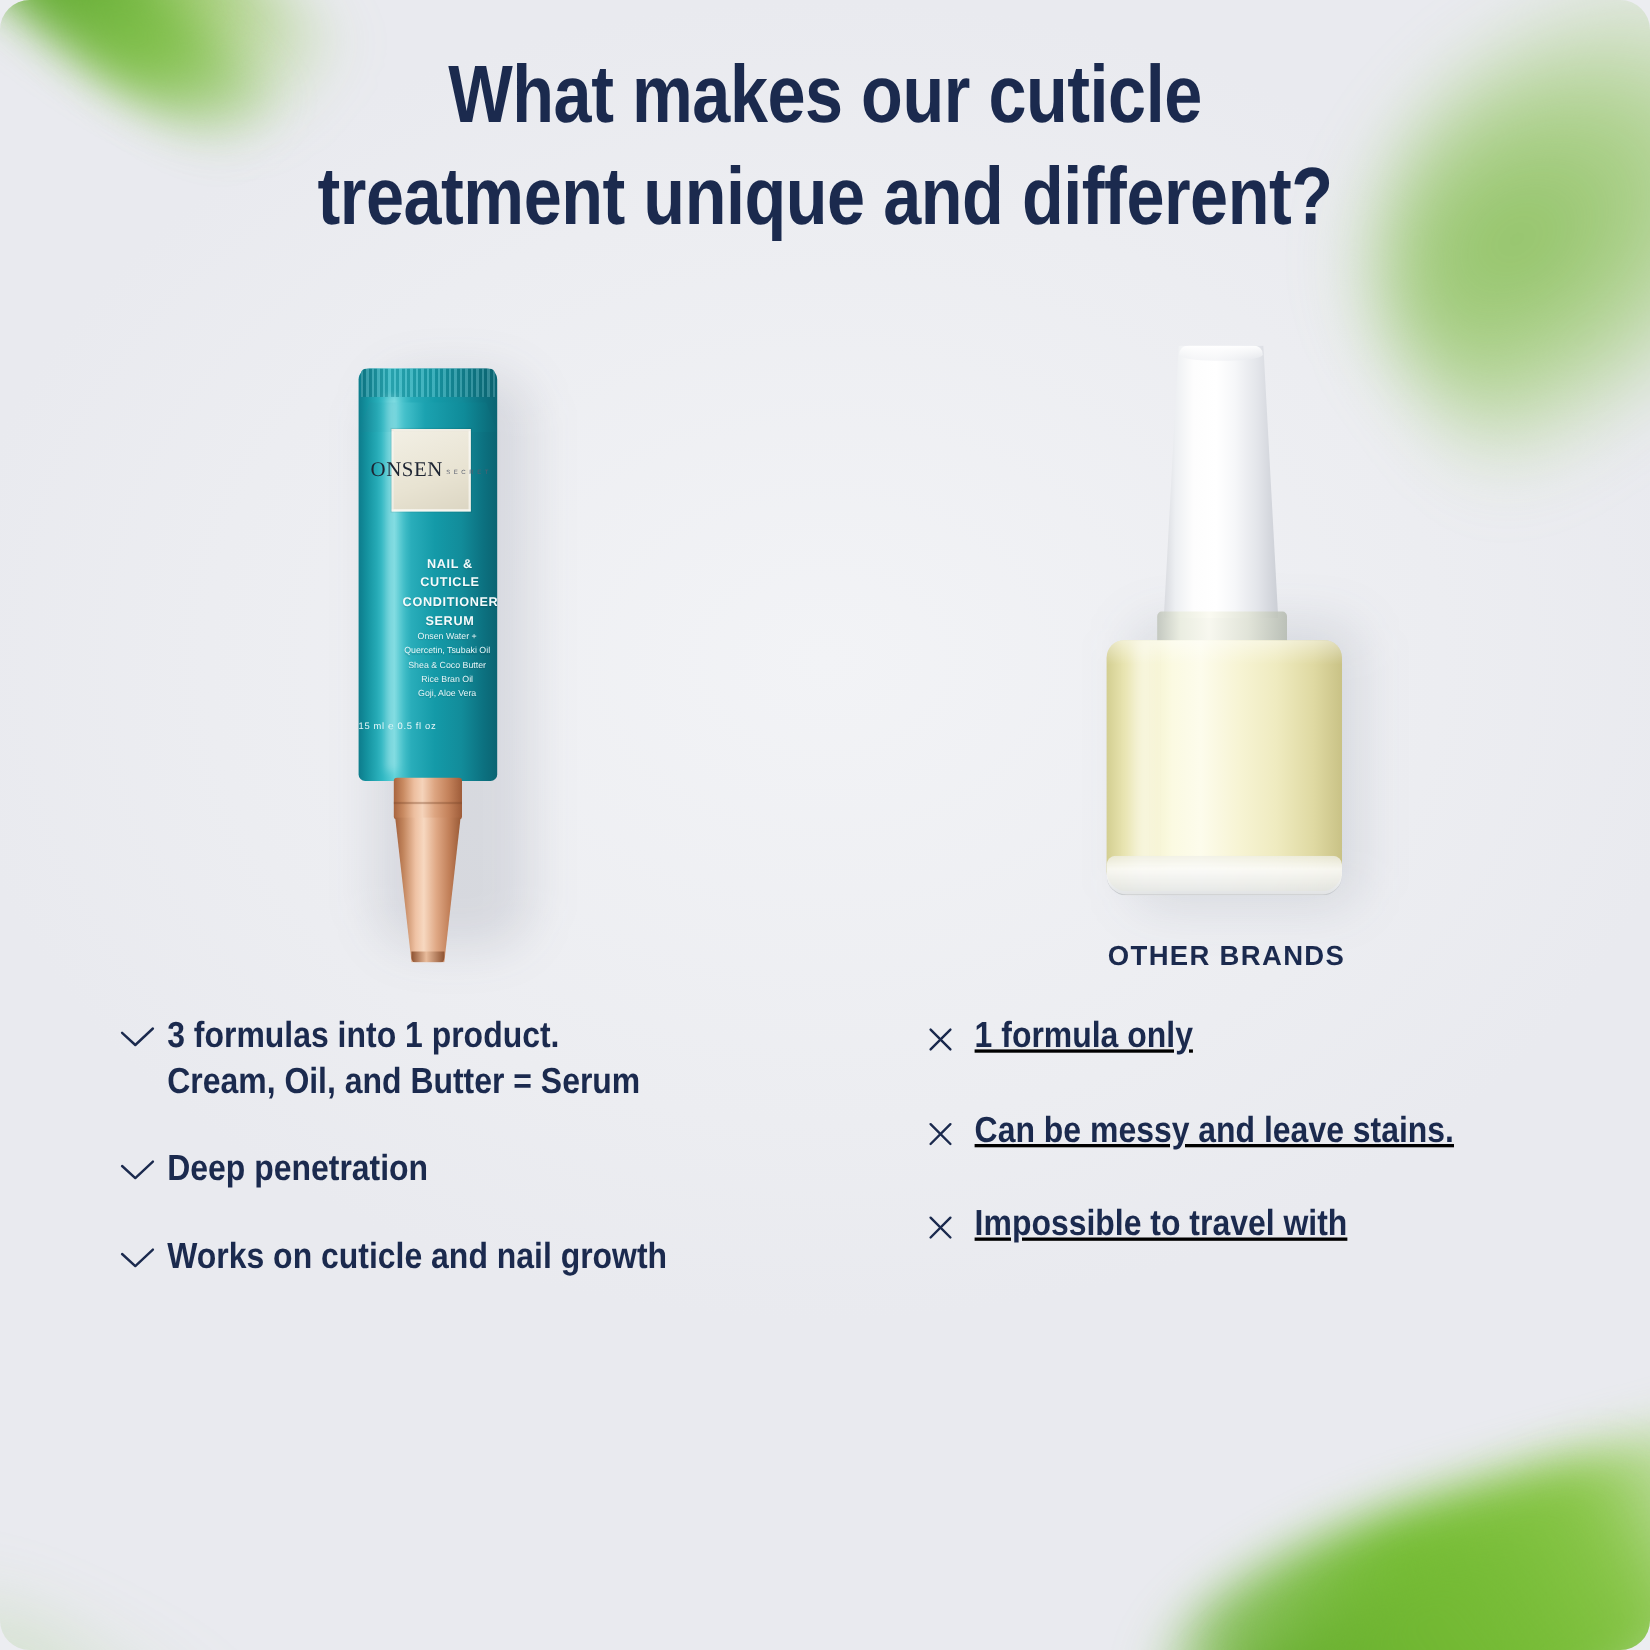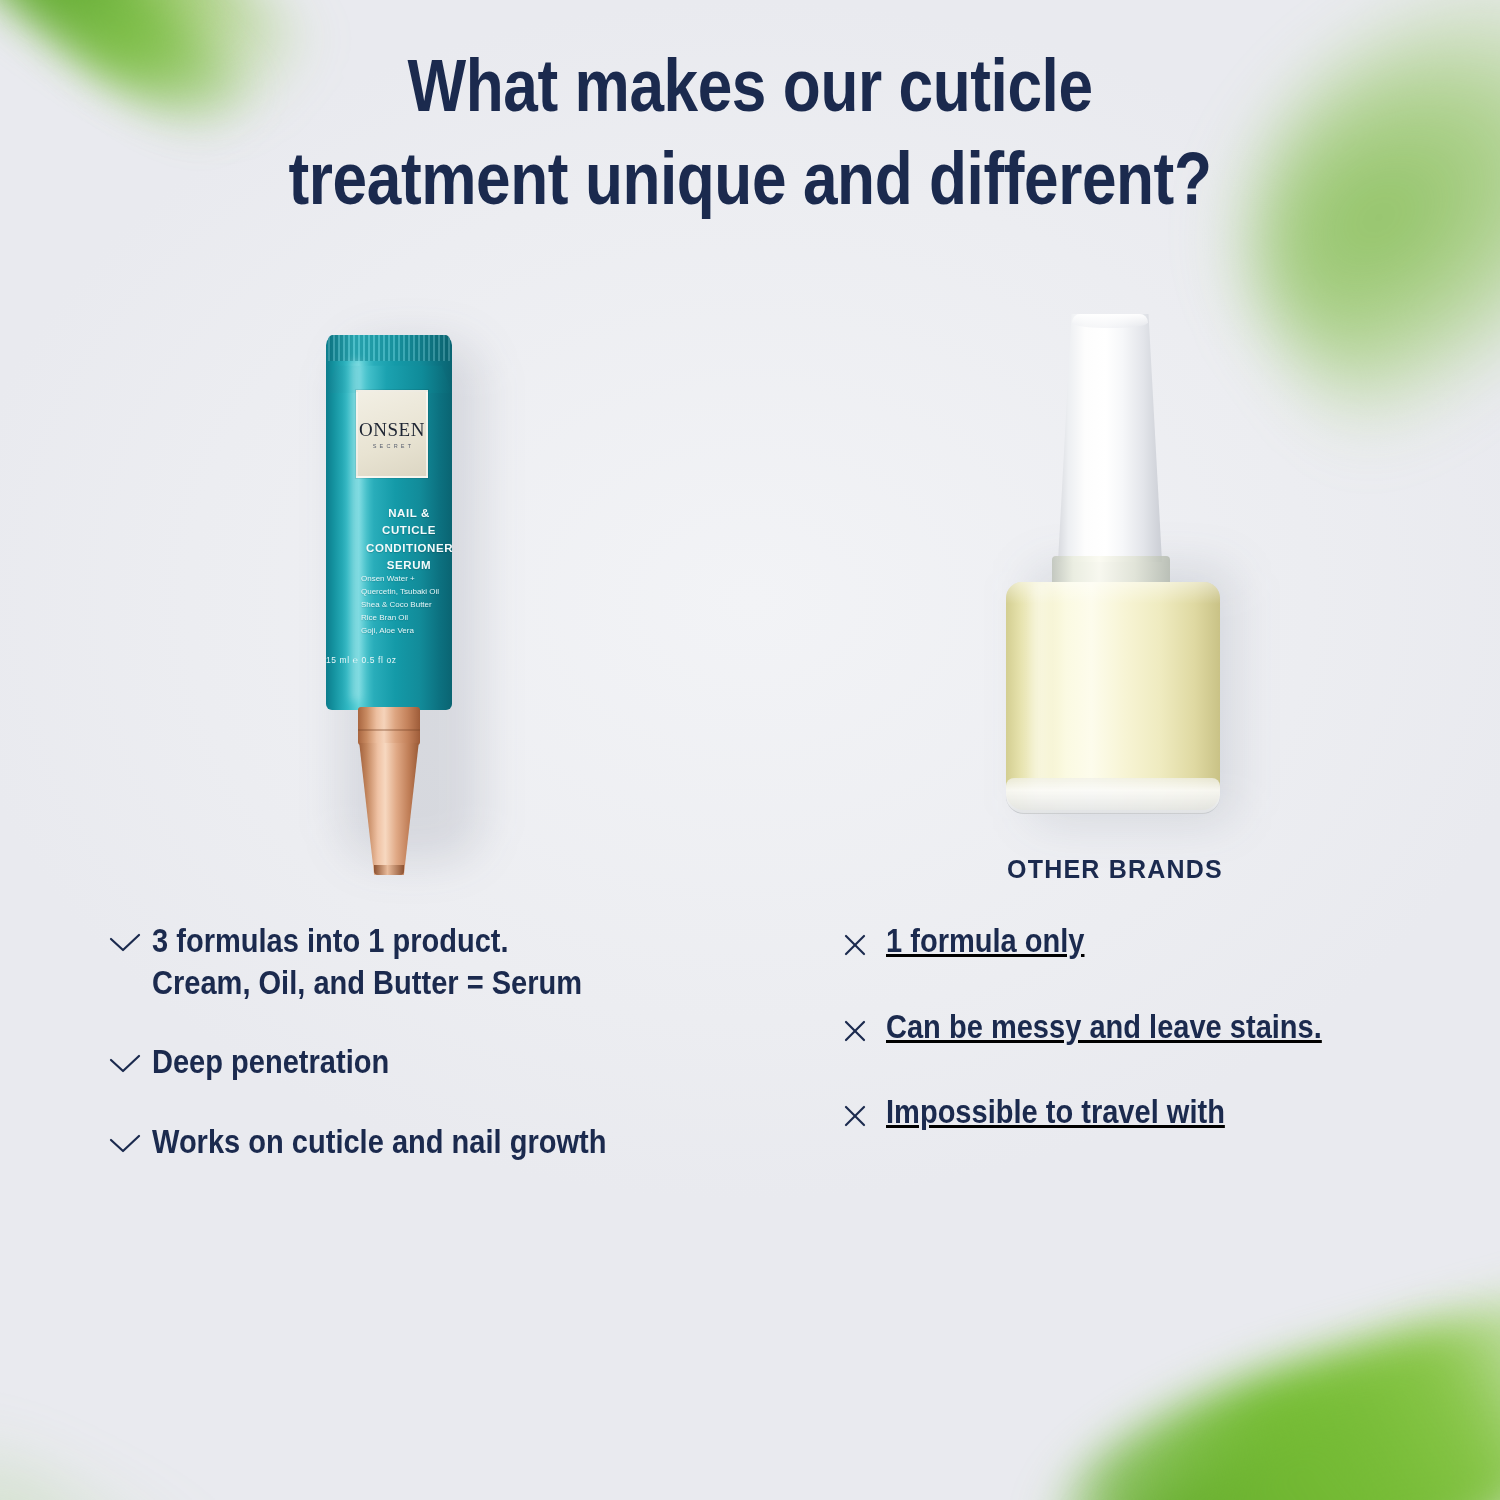--- a/index.html
+++ b/index.html
@@ -16,20 +16,21 @@
     position: relative;
   }
 
   #stage {
     position: relative;
     width: 1500px;
     height: 1500px;
     background:
       radial-gradient(ellipse 800px 600px at 50% 40%, #F2F3F6 0%, #ECEDF1 70%, #E9EAEF 100%);
     overflow: hidden;
+    border-radius: 27px;
   }
 
   
   .leaf {
     position: absolute;
     pointer-events: none;
   }
 
   .leaf-tl {
     left: -120px;
@@ -207,26 +208,26 @@
     position: absolute;
     left: 30px; top: 46px;
     width: 16px; height: 340px;
     background: linear-gradient(90deg, rgba(255,255,255,0.0), rgba(255,255,255,0.40), rgba(255,255,255,0.0));
     filter: blur(4px);
   }
 
   .logo-box {
     position: absolute;
     left: 38px; top: 75px;
-    width: 72px; height: 88px;
+    width: 72px; height: 75px;
     background: linear-gradient(160deg, #F2EFE4 0%, #E8E3D2 60%, #DCD6C3 100%);
     border: 2px solid rgba(255,255,255,0.5);
     box-shadow: 0 0 0 1px rgba(0,0,0,0.08);
     display: flex;
-    flex-direction: column;
+    flex-direction: row;
     align-items: center;
     justify-content: center;
   }
   .logo-main {
     font-family: "Liberation Serif", serif;
     font-size: 19px;
     letter-spacing: 0.5px;
     color: #1D2432;
     line-height: 1;
   }
@@ -250,21 +251,21 @@
     letter-spacing: 0.6px;
     line-height: 1.5;
     text-shadow: 0 1px 1px rgba(0,0,0,0.18);
     padding-left: 40px;
   }
 
   .tube-ingredients {
     position: absolute;
     left: 8px; top: 258px;
     width: 126px;
-    text-align: left;
+    text-align: center;
     color: #E6F6F8;
     font-size: 8px;
     line-height: 1.62;
     text-shadow: 0 1px 1px rgba(0,0,0,0.15);
     padding-left: 35px;
   }
 
   .tube-volume {
     position: absolute;
     left: 8px; top: 340px;

